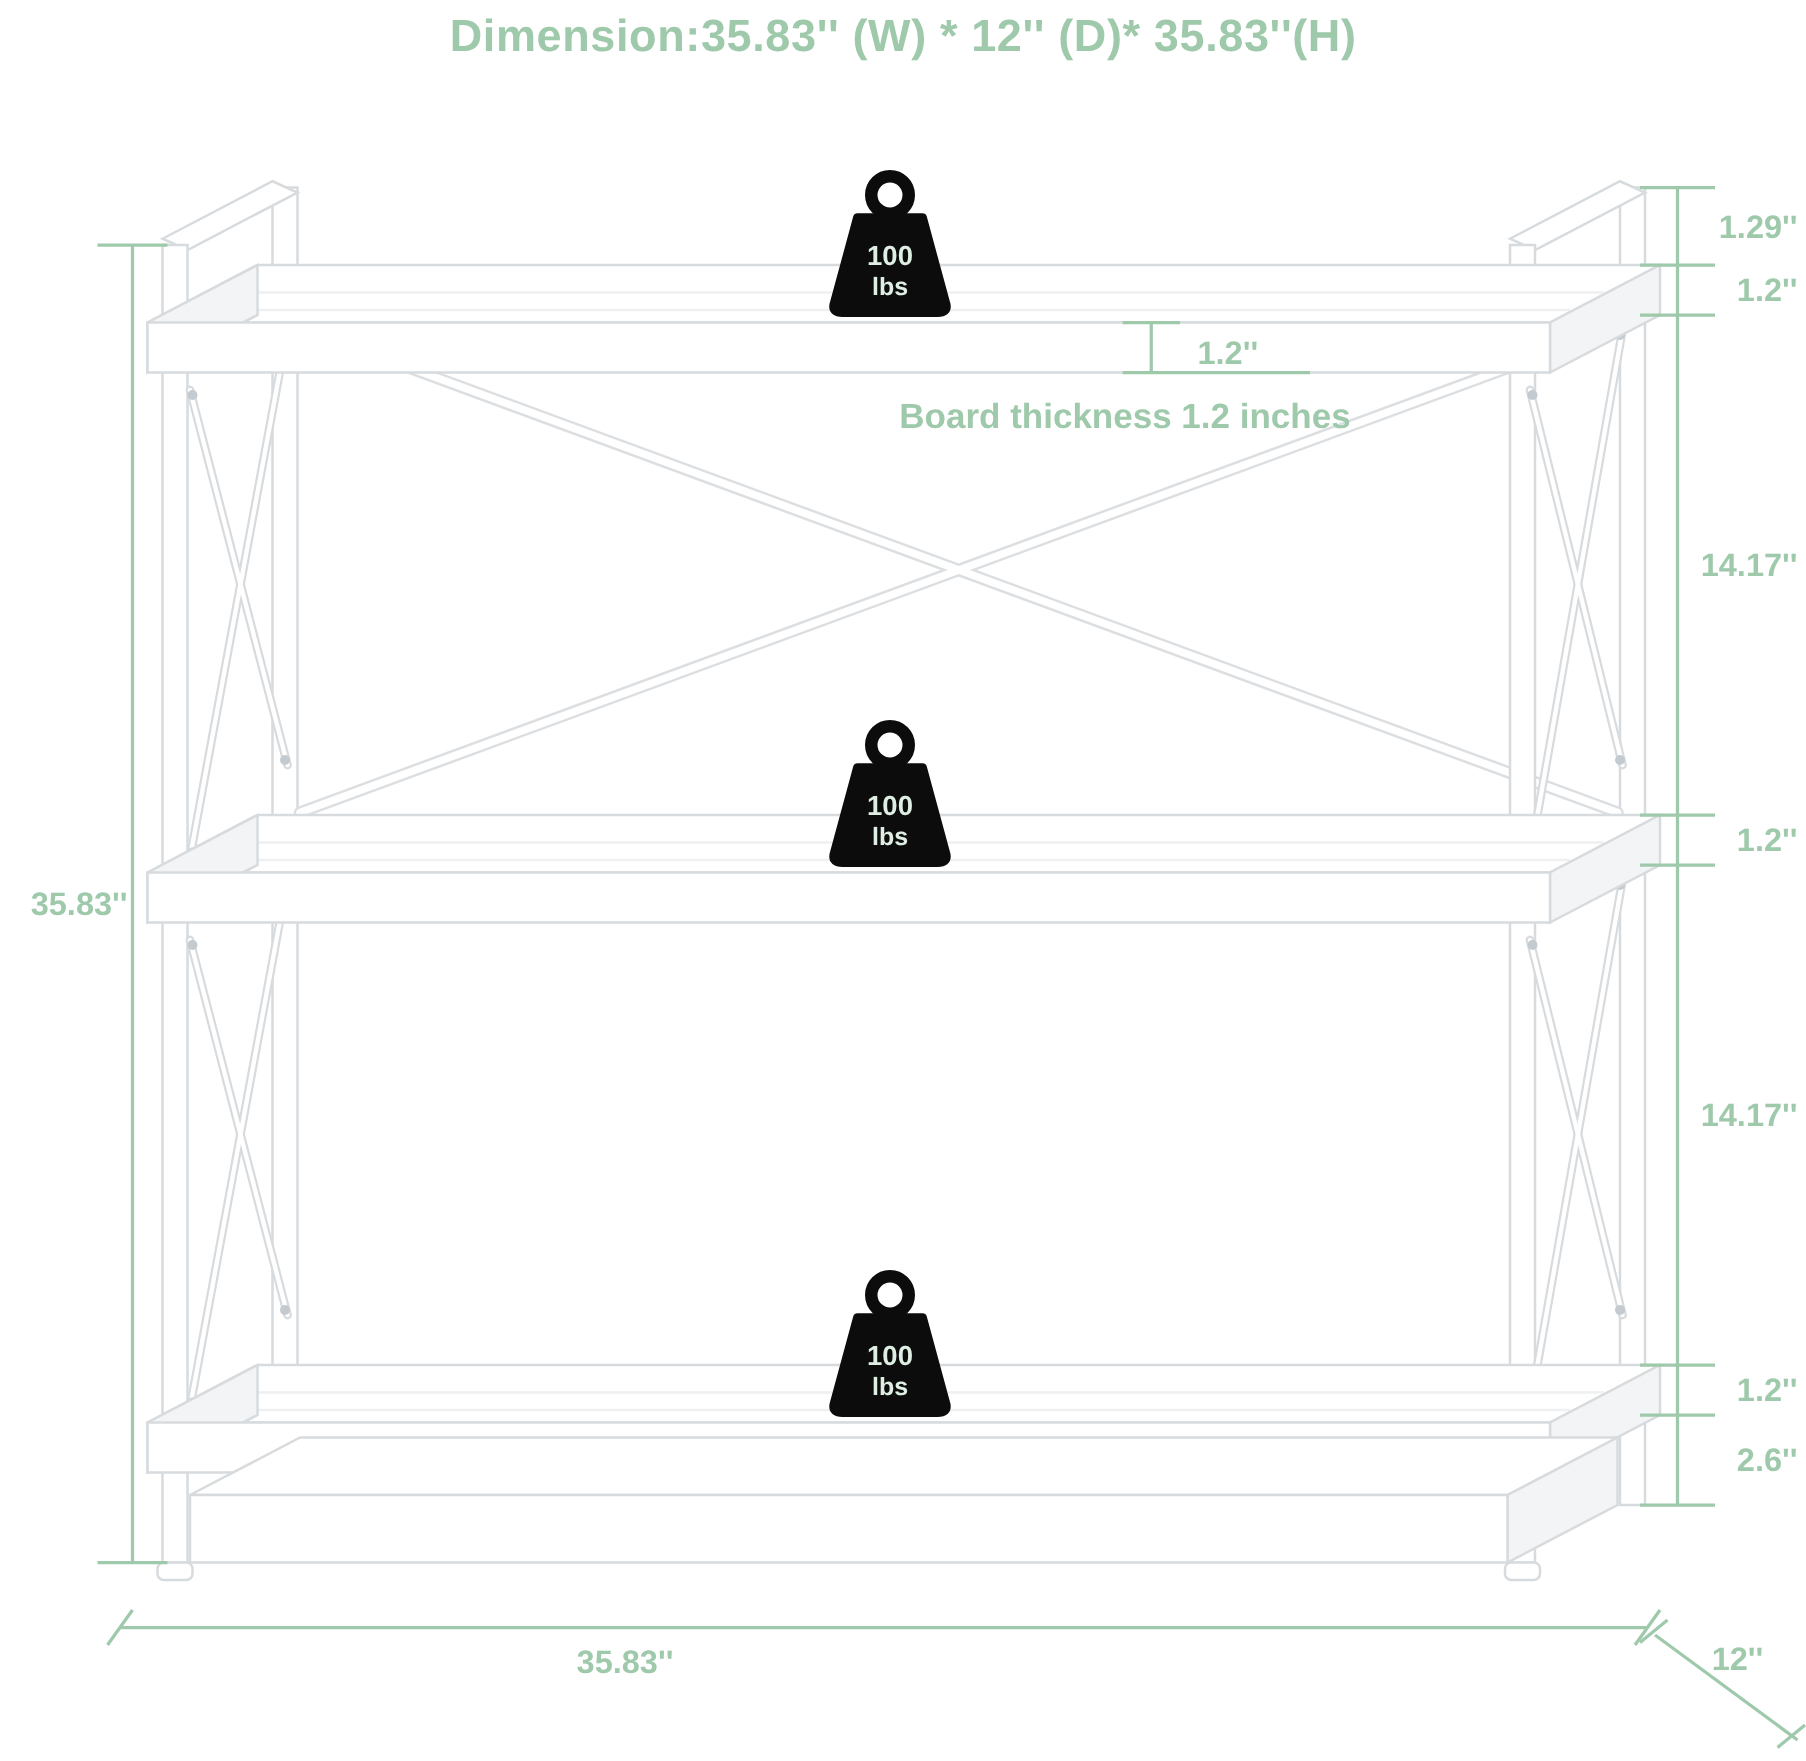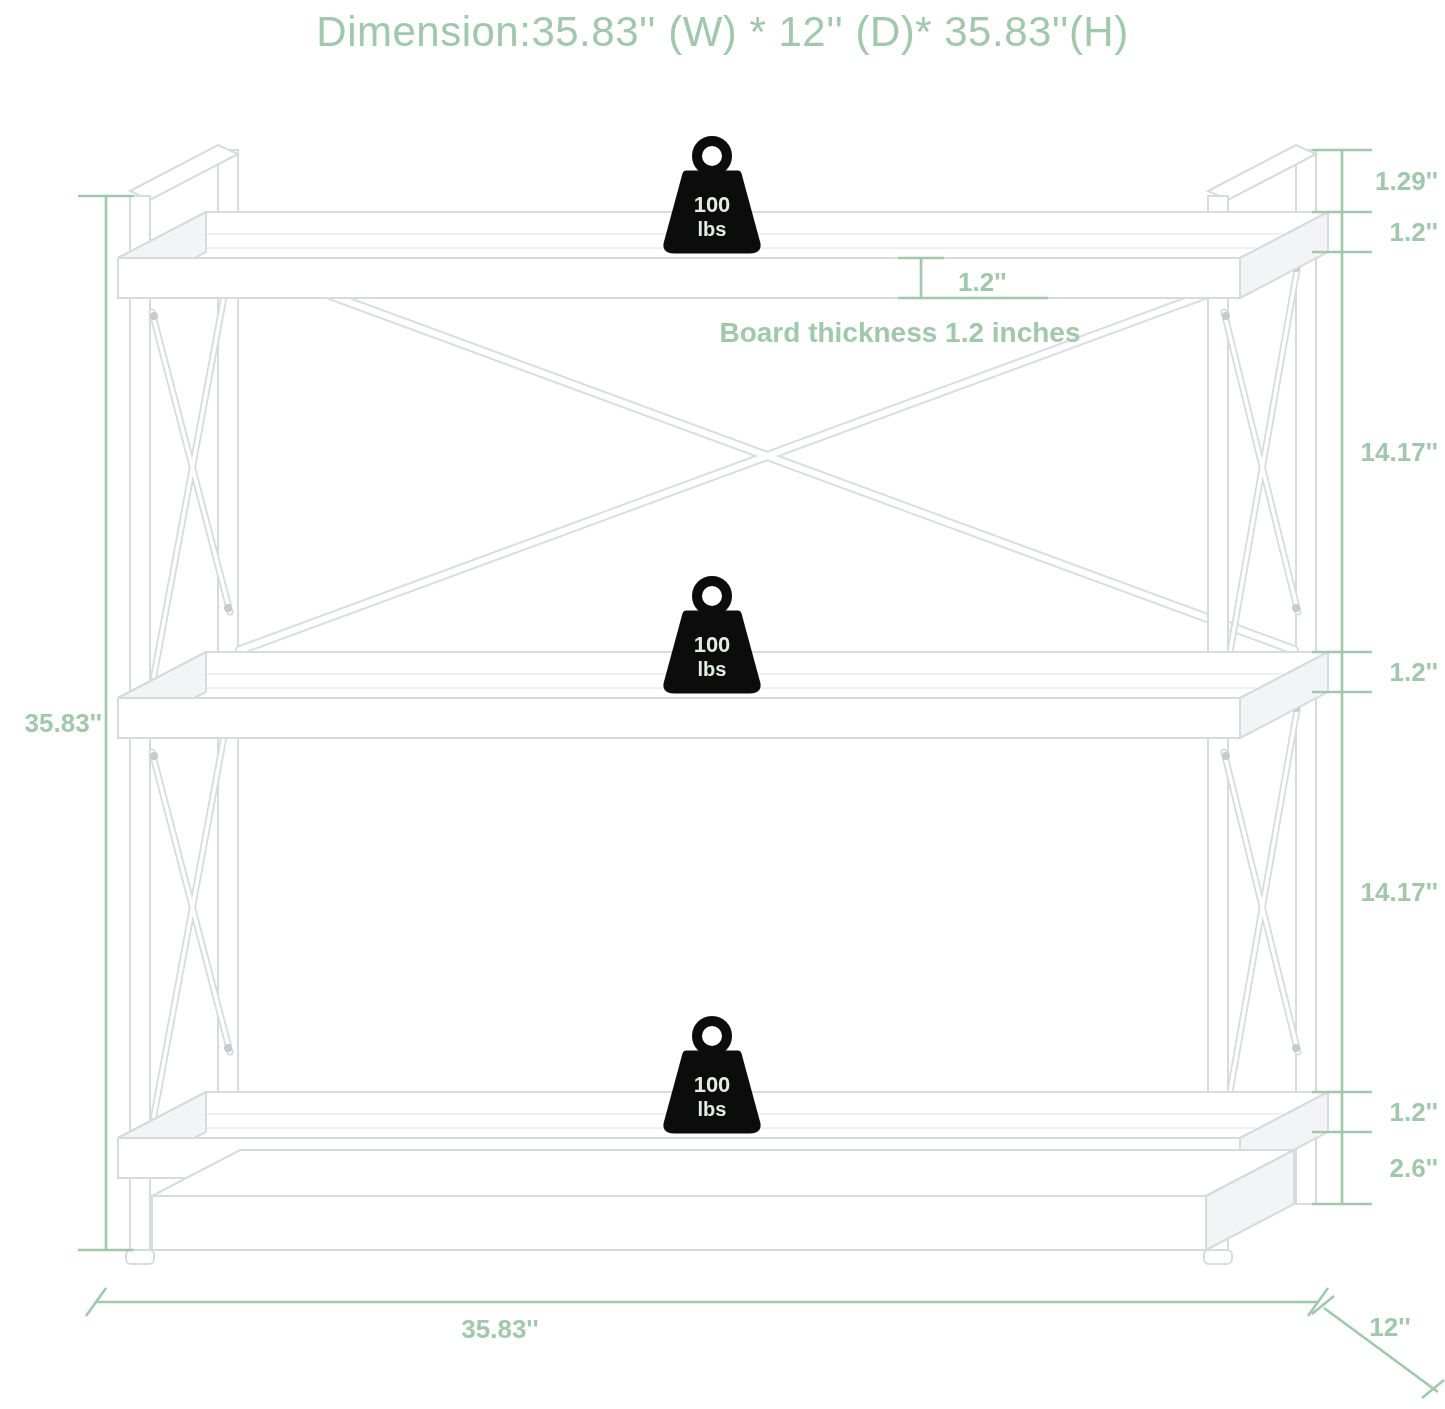--- a/index.html
+++ b/index.html
@@ -1,21 +1,21 @@
 <!DOCTYPE html>
 <html><head>
 <meta charset="utf-8">
 <style>
   * { margin:0; padding:0; box-sizing:border-box; }
   html,body { background:#ffffff; }
   body { font-family:"Liberation Sans", sans-serif; }
   .canvas { position:relative; width:1445px; height:1409px; background:#ffffff; overflow:hidden; }
   .title {
     position:absolute; top:8px; left:0; width:100%;
-    text-align:center; font-size:42px; font-weight:normal;
+    text-align:center; font-size:36px; font-weight:bold;
     color:#9fc9ab; letter-spacing:0.5px; white-space:nowrap;
   }
   svg.diagram { position:absolute; top:0; left:0; }
   .wood    { fill:#ffffff; stroke:#d7dbde; stroke-width:2; }
   .capface { fill:#f2f4f5; stroke:#d7dbde; stroke-width:2; }
   .grain   { stroke:#eef0f1; stroke-width:2; fill:none; }
   .bigx-out { stroke:#dcdfe2; stroke-width:10; stroke-linecap:round; }
   .bigx-in  { stroke:#ffffff; stroke-width:6;  stroke-linecap:round; }
   .brace-out { stroke:#d7dbde; stroke-width:7;   stroke-linecap:round; fill:none; }
   .brace-in  { stroke:#ffffff; stroke-width:3.5; stroke-linecap:round; fill:none; }

